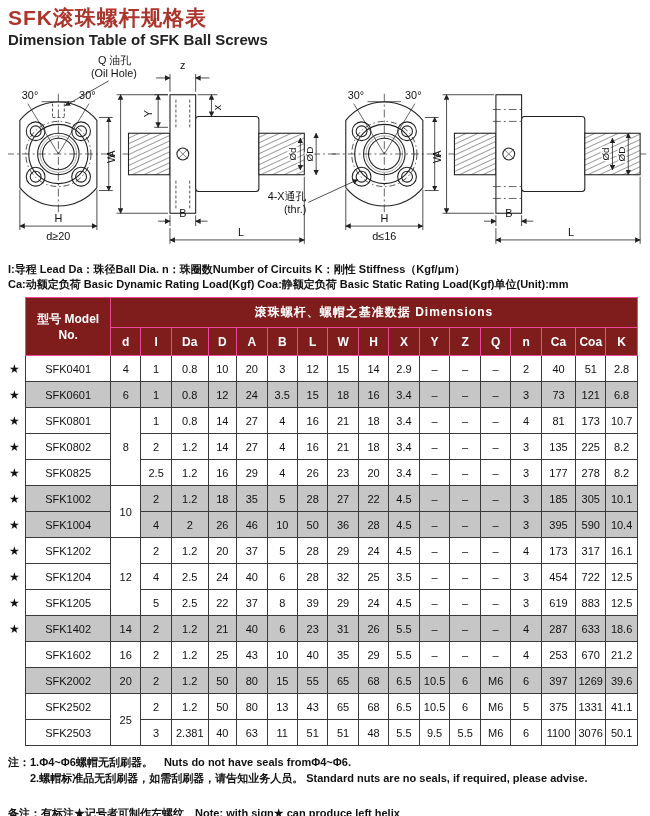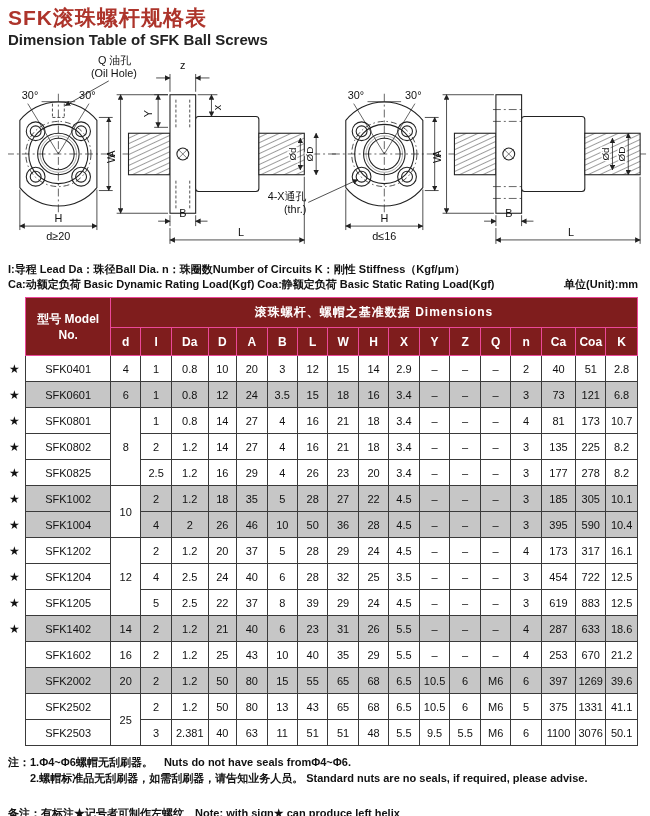--- a/index.html
+++ b/index.html
@@ -3,21 +3,21 @@
 <meta charset="utf-8">
 <style>
   html,body{margin:0;padding:0;background:#fff;}
   body{width:650px;height:816px;overflow:hidden;font-family:"Liberation Sans",sans-serif;color:#111;}
   .page{padding:6px 12px 0 8px;}
   .title-zh{color:#AD342B;font-size:21px;font-weight:bold;letter-spacing:1px;line-height:24px;}
   .title-en{color:#222;font-size:15px;font-weight:bold;line-height:19px;}
   .drawing-wrap{margin-top:2px;}
   svg text{font-family:"Liberation Sans",sans-serif;}
   .legend{font-size:11px;line-height:15px;margin-top:2px;color:#111;font-weight:bold;}
-  .legend-row2{display:flex;justify-content:space-between;}
+  .legend-row2{display:flex;}
   .spec-table{border-collapse:collapse;table-layout:fixed;margin-top:5px;font-size:11px;}
   .spec-table th{background:#7f1d1d;color:#fff;font-weight:bold;border:1px solid #ec4899;padding:0;}
   .spec-table .th-model{font-size:12px;margin-top:13px;}
   .spec-table .th-dims{font-size:12px;letter-spacing:1px;height:29px;}
   .spec-table .col-letter-row th{height:27px;font-size:12px;}
   .spec-table td{border:1px solid #3a3a3a;text-align:center;height:25px;padding:0;background:#fff;}
   .spec-table td.star-cell{border:none;background:#fff;font-size:12px;text-align:left;padding-left:1px;}
   .spec-table th.star-head{border:none;background:#fff;}
   .spec-table tr.shaded td{background:#C6C6C6;}
   .spec-table tr.shaded td.star-cell{background:#fff;}

